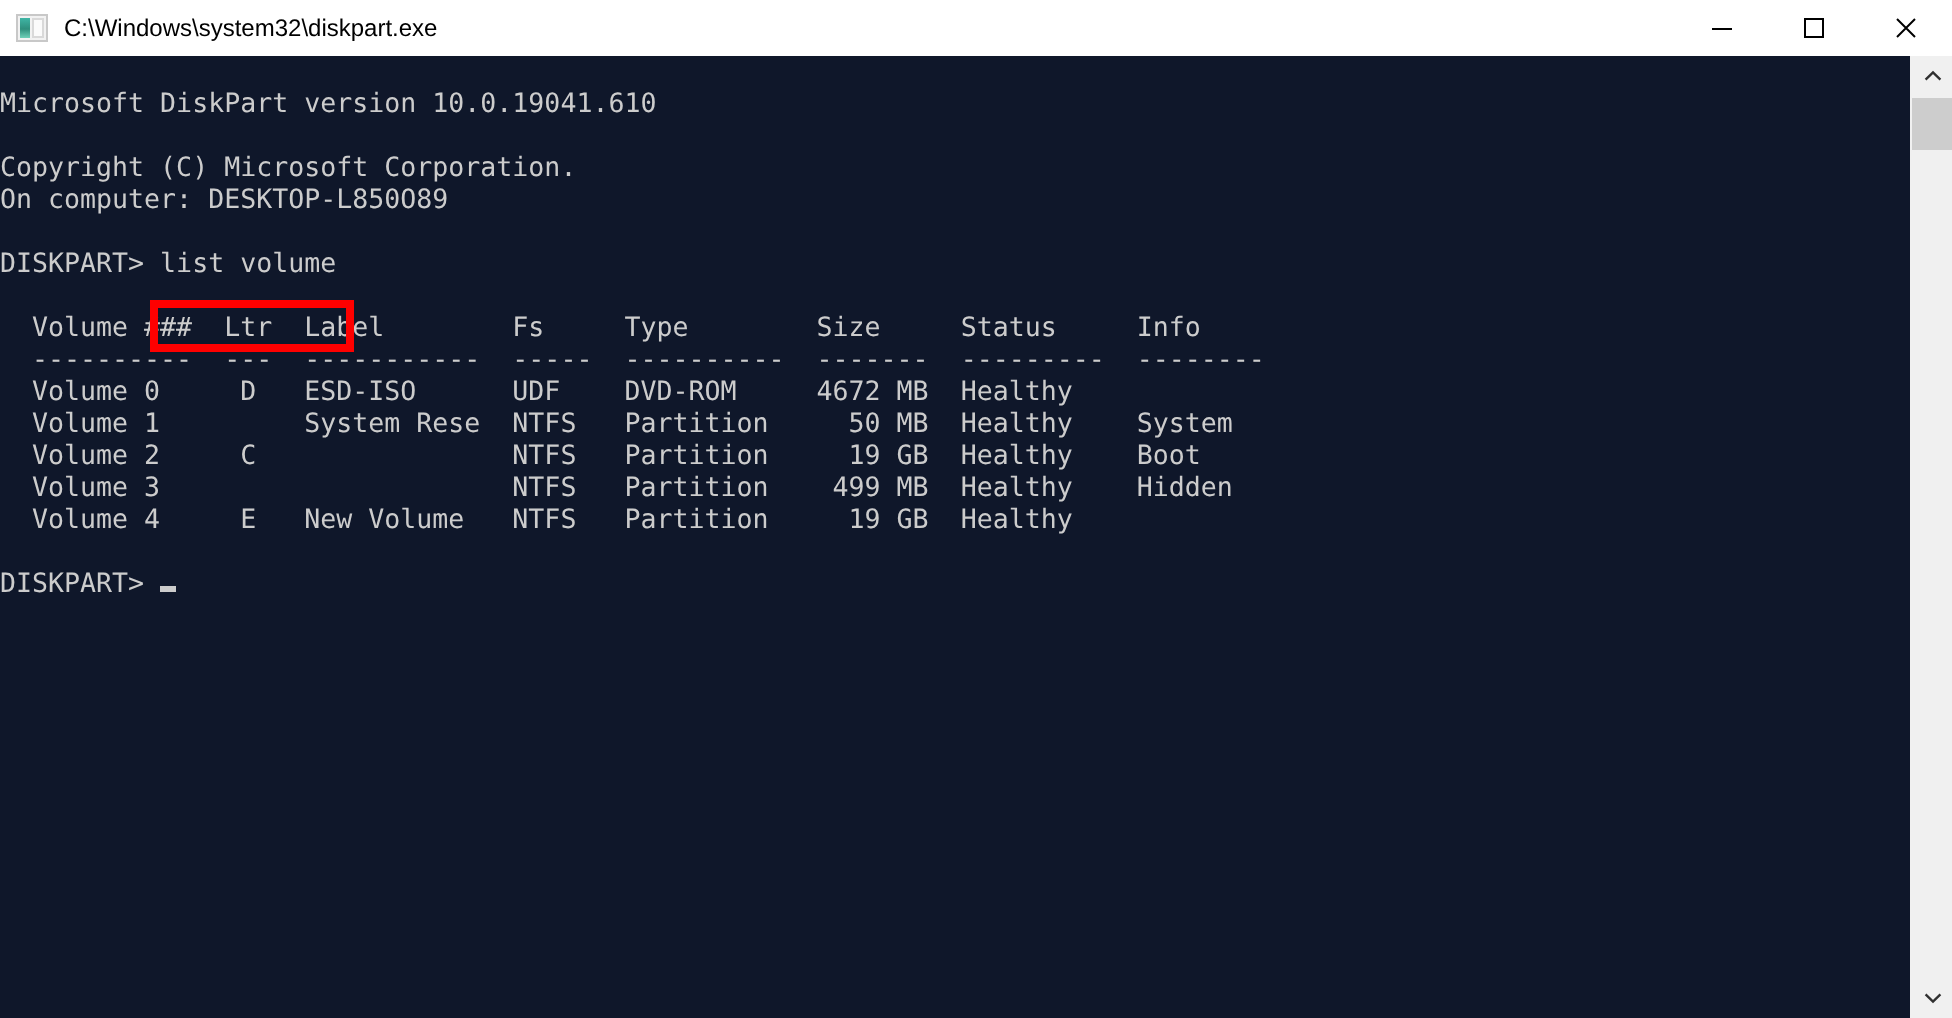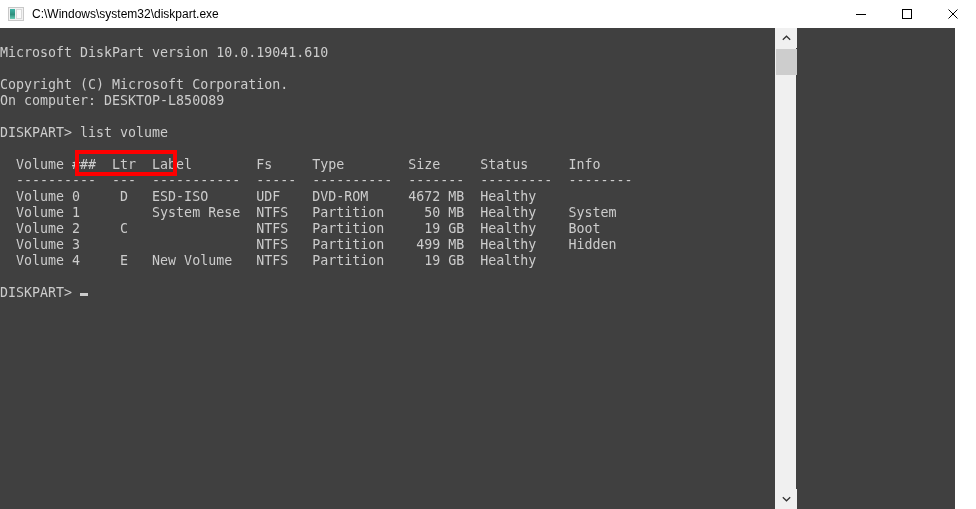--- a/index.html
+++ b/index.html
@@ -11,21 +11,21 @@
   body {
     width: 976px;
     height: 509px;
     overflow: hidden;
     font-family: "DejaVu Sans Mono", monospace;
   }
 
   
   .window {
     position: relative;
-    width: 796px;
+    width: 976px;
     height: 509px;
     background: #0c0c0c;
     box-sizing: border-box;
   }
 
   
   .titlebar {
     position: absolute;
     left: 0; top: 0;
     width: 976px;
@@ -91,21 +91,21 @@
   }
   .cap-btn svg { display: block; }
 
   
   .console {
     position: absolute;
     left: 0;
     top: 28px;
     width: 955px;
     height: 481px;
-    background: #404040;
+    background: #0f172a;
     overflow: hidden;
   }
   .console-text {
     position: absolute;
     left: 0;
     top: 17px;
     margin: 0;
     padding: 0;
     font-family: "DejaVu Sans Mono", monospace;
     font-size: 13.3px;

